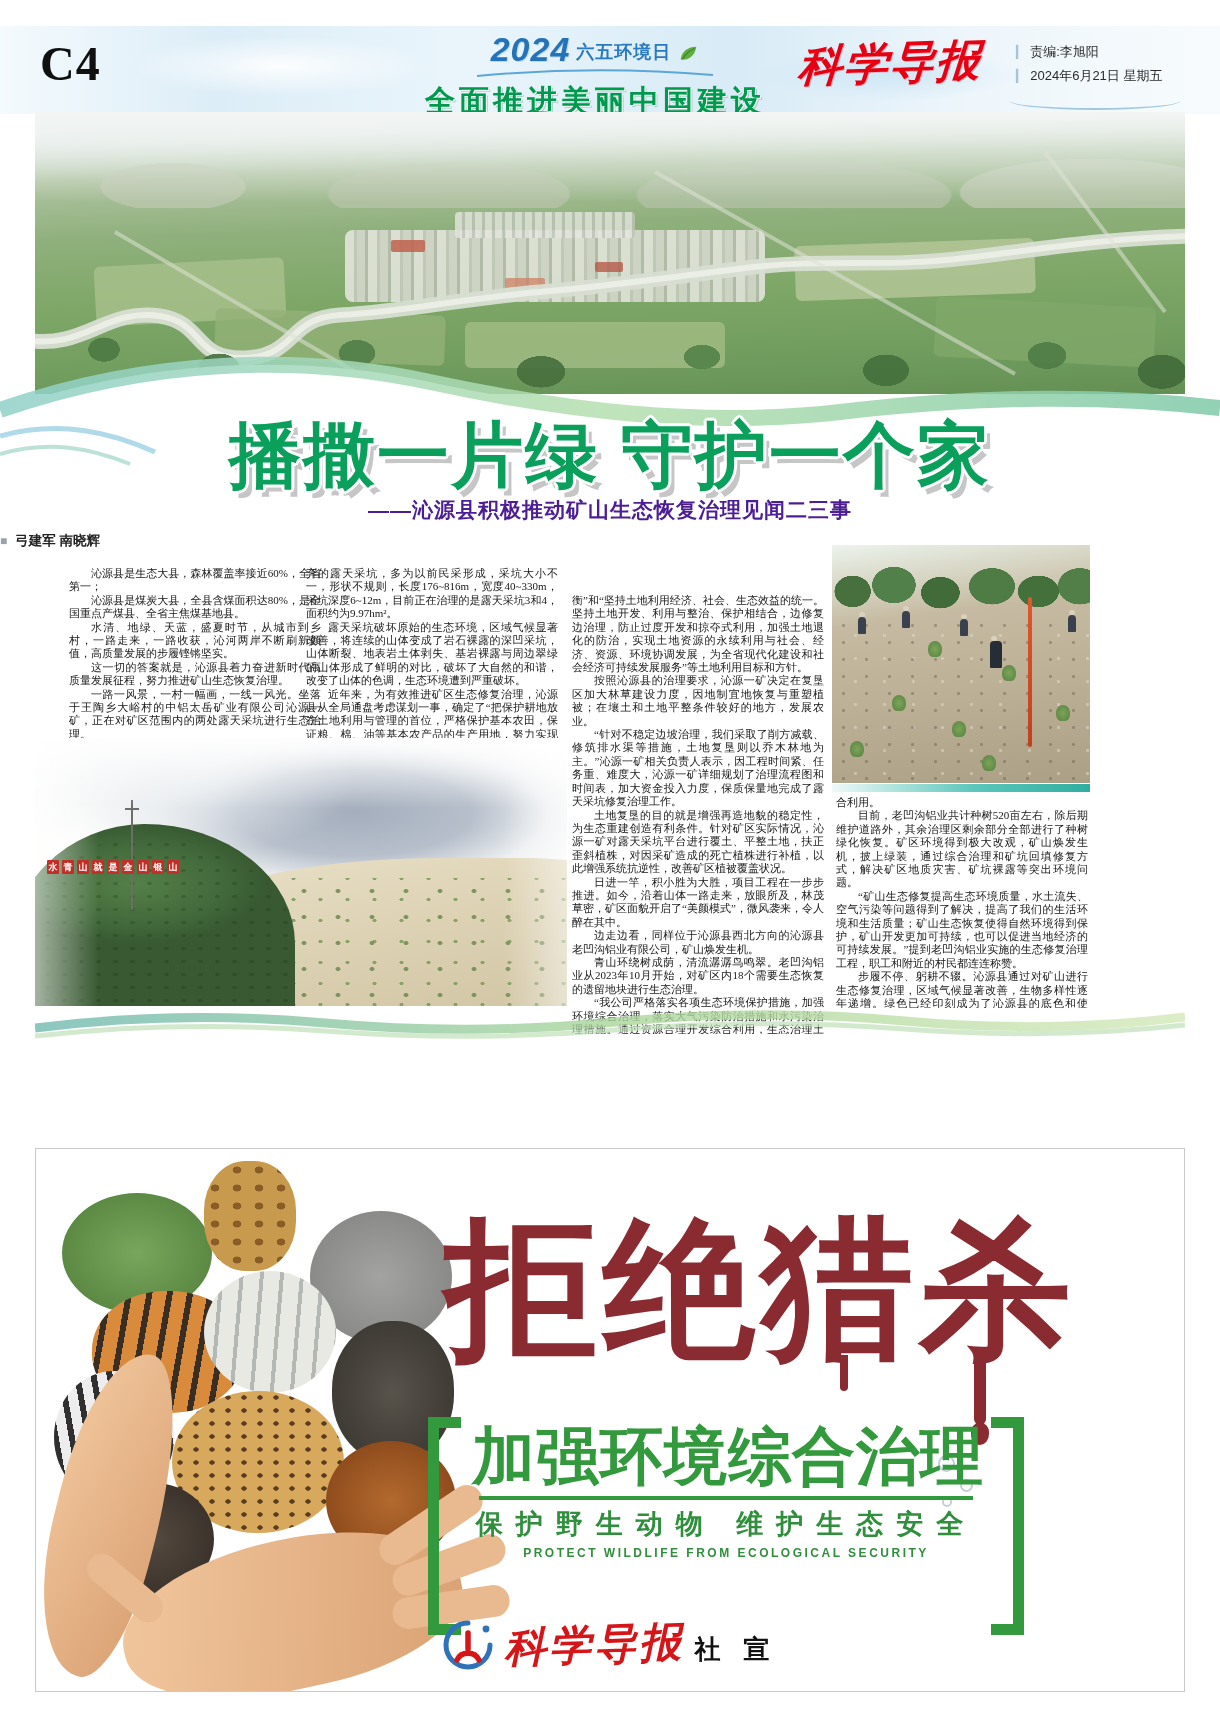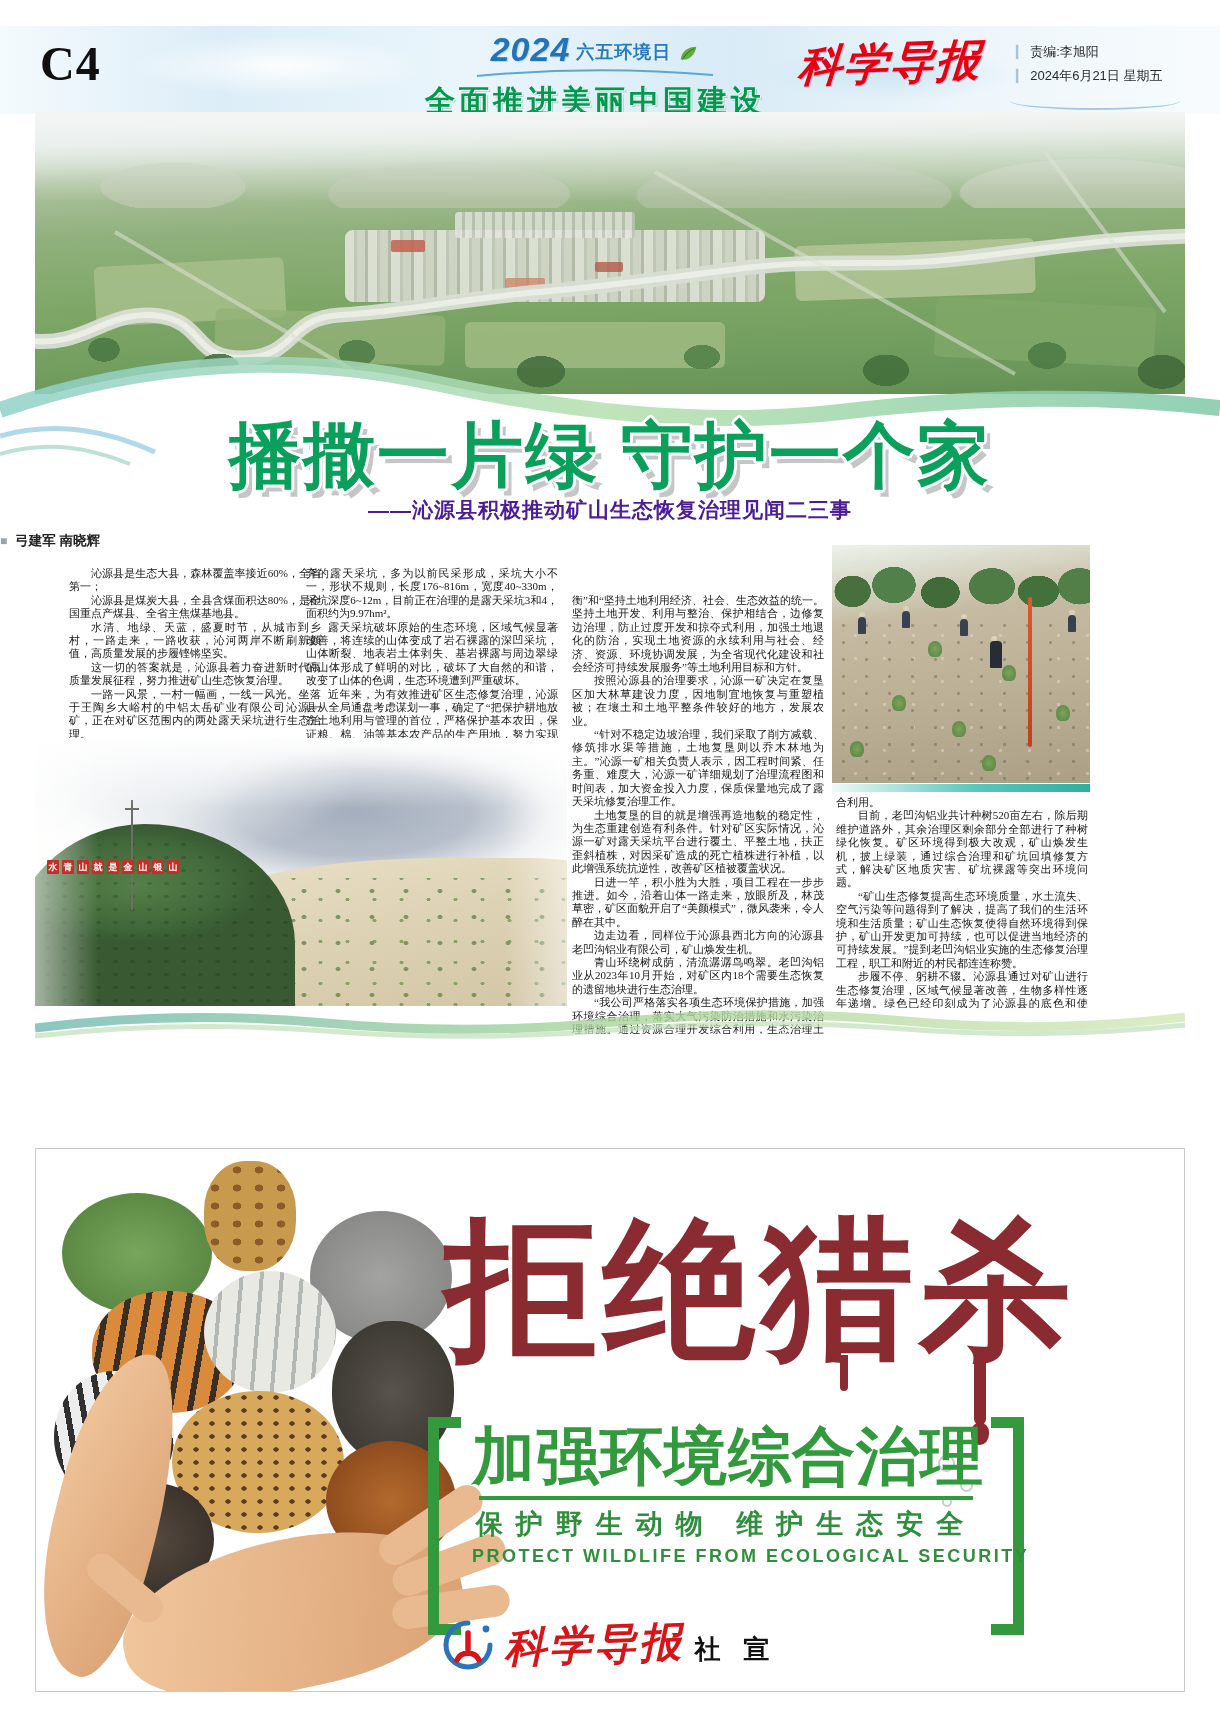--- a/index.html
+++ b/index.html
@@ -183,21 +183,21 @@
   .bub2{left:924px;top:330px;width:9px;height:9px;}
   .bub3{left:906px;top:348px;width:6px;height:6px;}
   .bracket-group{position:absolute;left:392px;top:268px;width:596px;height:208px;}
   .bracket{position:absolute;top:0;width:22px;height:196px;border:11px solid #33993d;}
   .bracket-l{left:0;border-right:none;}
   .bracket-r{right:0;border-left:none;}
   .bracket-stack{position:absolute;left:44px;top:6px;width:508px;text-align:center;}
   .ad-sub{font-size:63px;font-weight:900;color:#33993d;letter-spacing:1px;line-height:1.05;white-space:nowrap;}
   .ad-underline{margin:7px auto 6px;width:494px;height:4px;background:#33993d;}
   .ad-cn{font-size:27px;font-weight:900;color:#2f8f3c;letter-spacing:13px;white-space:nowrap;}
-  .ad-en{margin-top:4px;font-size:18px;font-weight:bold;color:#2f8f3c;letter-spacing:2.5px;white-space:nowrap;}
+  .ad-en{margin-top:4px;font-size:12px;font-weight:bold;color:#2f8f3c;letter-spacing:2.5px;white-space:nowrap;}
   .sponsor{position:absolute;left:0;top:468px;width:1148px;display:flex;align-items:center;justify-content:center;gap:10px;}
   .sponsor-name{font-family:"Liberation Serif","DejaVu Serif",serif;font-size:42px;font-weight:900;font-style:italic;
     color:#d61518;letter-spacing:3px;transform:rotate(-2deg);}
   .sponsor-suffix{font-size:26px;font-weight:bold;color:#111;letter-spacing:8px;padding-top:8px;}
 </style>
 </head>
 <body>
 
 <div class="page">
 

